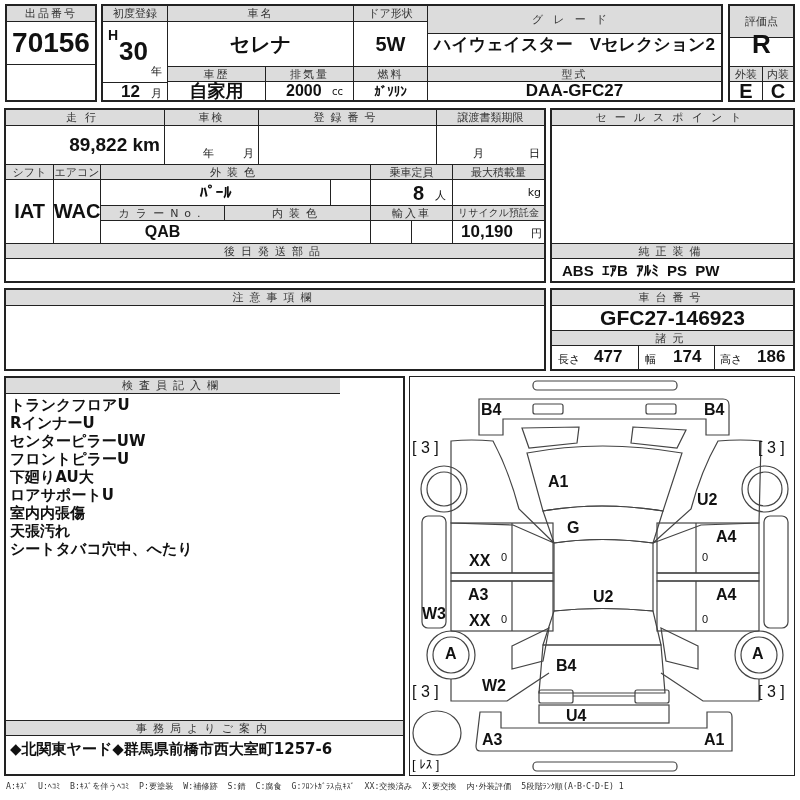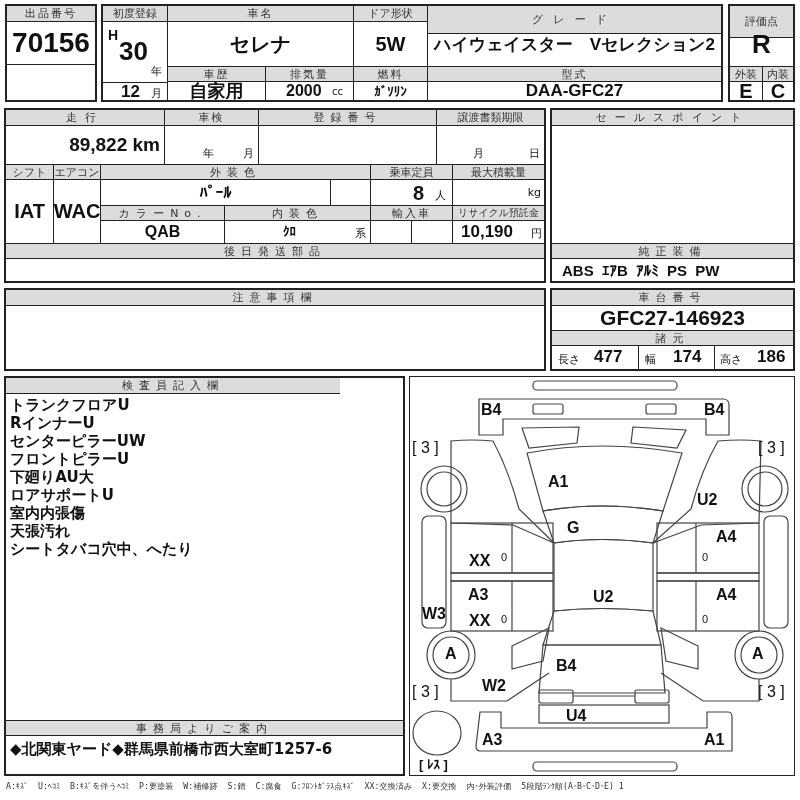--- a/index.html
+++ b/index.html
@@ -96,24 +96,20 @@
   <div class="bl" style="position:absolute;left:364px;top:70px;width:82px;height:25px">
     <span class="v" style="position:absolute;left:42px;top:2px">8</span>
     <span style="position:absolute;left:64px;top:8px;font-size:11px">人</span>
   </div>
   <div class="c hd bb bt bl" style="left:446px;top:54px;width:92px;height:16px;letter-spacing:0">最大積載量</div>
   <div class="c bl" style="left:446px;top:70px;width:92px;height:25px;justify-content:flex-end;padding-right:3px;font-size:11px">kg</div>
 
   <div class="c hd bb bt bl" style="left:94px;top:95px;width:124px;height:16px;letter-spacing:6px">カラーNo.</div>
   <div class="c v bl" style="left:94px;top:111px;width:124px;height:22px;font-size:16px">QAB</div>
   <div class="c hd bb bt bl" style="left:218px;top:95px;width:146px;height:16px;letter-spacing:6px">内装色</div>
-  <div class="bl" style="position:absolute;left:218px;top:111px;width:146px;height:22px">
-    <span style="position:absolute;left:58px;top:3px;font-weight:bold;font-size:13px">ｸﾛ</span>
-    <span style="position:absolute;left:130px;top:5px;font-size:11px">系</span>
-  </div>
   <div class="c hd bb bt bl" style="left:364px;top:95px;width:82px;height:16px">輸入車</div>
   <div class="bl" style="position:absolute;left:364px;top:111px;width:41px;height:22px"></div>
   <div class="bl" style="position:absolute;left:405px;top:111px;width:41px;height:22px"></div>
   <div class="c hd bb bt bl" style="left:446px;top:95px;width:92px;height:16px;letter-spacing:0;font-size:10px">リサイクル預託金</div>
   <div class="bl" style="position:absolute;left:446px;top:111px;width:92px;height:22px">
     <span class="v" style="position:absolute;left:8px;top:1px;font-size:17px">10,190</span>
     <span style="position:absolute;left:78px;top:5px;font-size:11px">円</span>
   </div>
 
   <div class="c hd bb bt" style="left:0;top:133px;width:538px;height:16px;letter-spacing:6px">後日発送部品</div>
@@ -230,16 +226,16 @@
   <span class="lbl" style="left:72px;top:354px">A3</span>
   <span class="lbl" style="left:294px;top:354px">A1</span>
   <span class="lbl" style="left:91px;top:174px;font-weight:normal;font-size:11px">0</span>
   <span class="lbl" style="left:292px;top:174px;font-weight:normal;font-size:11px">0</span>
   <span class="lbl" style="left:91px;top:236px;font-weight:normal;font-size:11px">0</span>
   <span class="lbl" style="left:292px;top:236px;font-weight:normal;font-size:11px">0</span>
   <span class="lbl" style="left:2px;top:62px;font-weight:normal;white-space:pre">[ 3 ]</span>
   <span class="lbl" style="left:348px;top:62px;font-weight:normal;white-space:pre">[ 3 ]</span>
   <span class="lbl" style="left:2px;top:306px;font-weight:normal;white-space:pre">[ 3 ]</span>
   <span class="lbl" style="left:348px;top:306px;font-weight:normal;white-space:pre">[ 3 ]</span>
-  <span class="lbl" style="left:9px;top:380px;font-weight:bold;font-size:13px;white-space:pre">[ ﾚｽ ]</span>
+  <span class="lbl" style="left:2px;top:380px;font-weight:normal;font-size:13px;white-space:pre">[ ﾚｽ ]</span>
 </div>
 
 <div style="position:absolute;left:6px;top:781px;font-family:'DejaVu Sans Mono',monospace;font-size:8.2px;color:#333;white-space:pre">A:ｷｽﾞ  U:ﾍｺﾐ  B:ｷｽﾞを伴うﾍｺﾐ  P:要塗装  W:補修跡  S:錆  C:腐食  G:ﾌﾛﾝﾄｶﾞﾗｽ点ｷｽﾞ  XX:交換済み  X:要交換  内･外装評価  5段階ﾗﾝｸ順(A･B･C･D･E) 1</div>
 
 </body></html>

